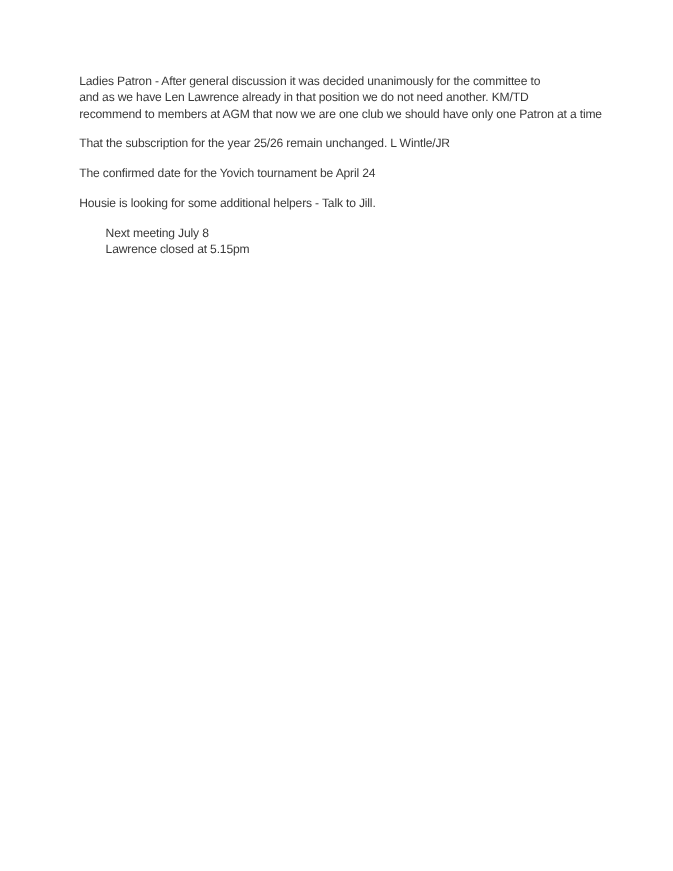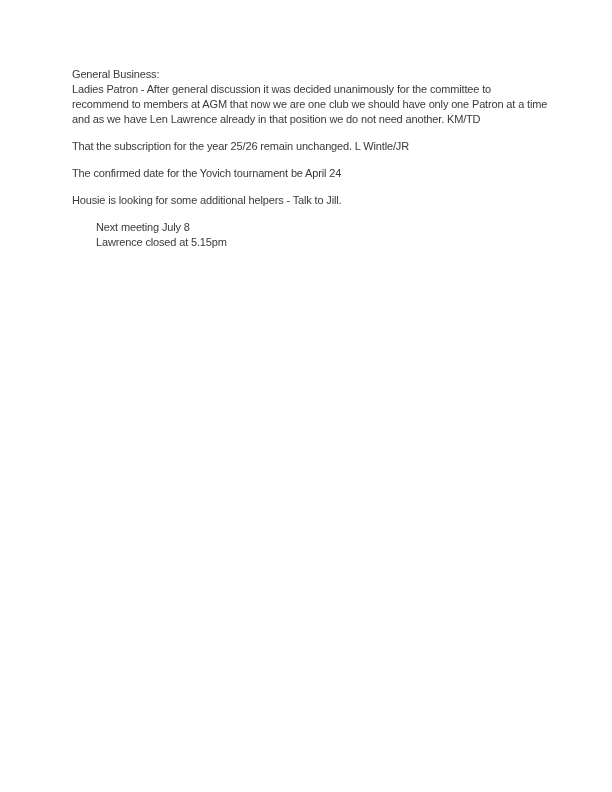--- a/index.html
+++ b/index.html
@@ -42,24 +42,23 @@
     line-height: 15px;
     white-space: nowrap;
   }
 </style>
 </head>
 <body>
 
 <div class="page">
   <div class="doc-body">
       <div class="paragraph">
-        <div class="text-line">General Business:</div>
         <div class="text-line">Ladies Patron - After general discussion it was decided unanimously for the committee to</div>
+        <div class="text-line">and as we have Len Lawrence already in that position we do not need another. KM/TD</div>
         <div class="text-line">recommend to members at AGM that now we are one club we should have only one Patron at a time</div>
-        <div class="text-line">and as we have Len Lawrence already in that position we do not need another. KM/TD</div>
       </div>
       <div class="paragraph">
         <div class="text-line">That the subscription for the year 25/26 remain unchanged. L Wintle/JR</div>
       </div>
       <div class="paragraph">
         <div class="text-line">The confirmed date for the Yovich tournament be April 24</div>
       </div>
       <div class="paragraph">
         <div class="text-line">Housie is looking for some additional helpers - Talk to Jill.</div>
       </div>

